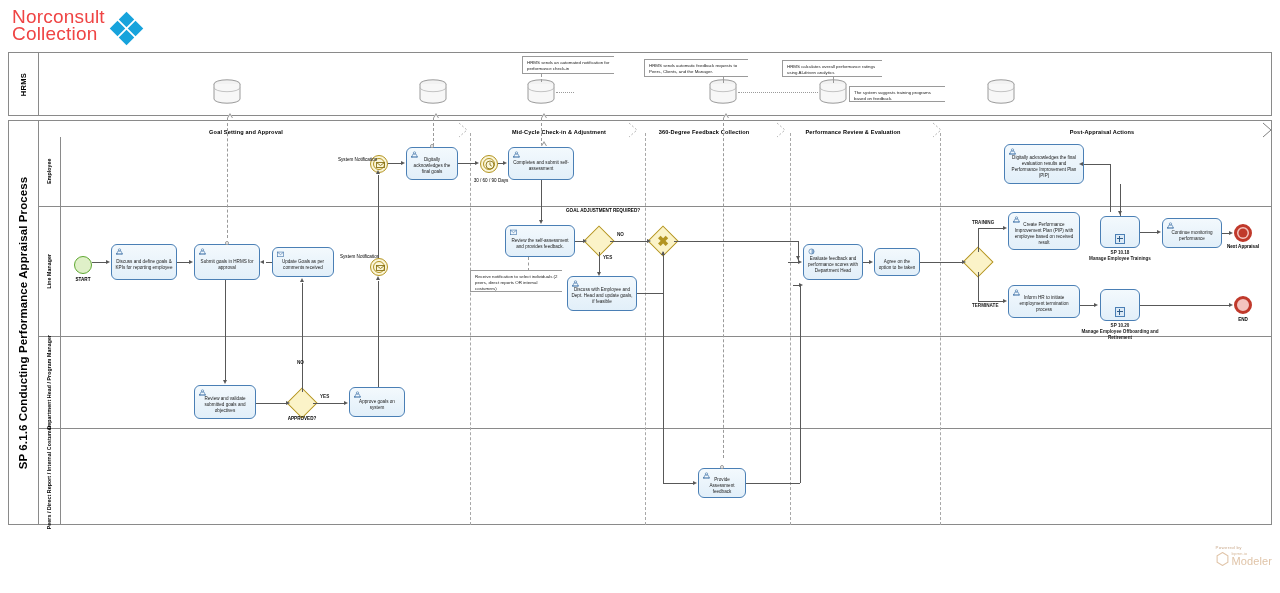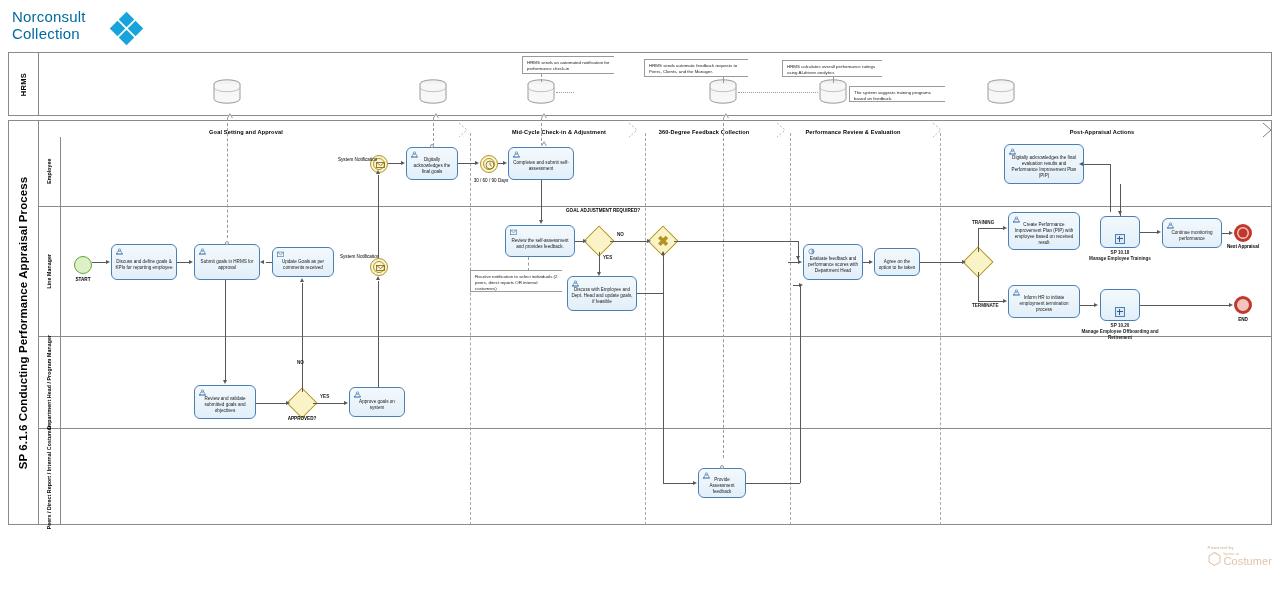--- a/index.html
+++ b/index.html
@@ -2,21 +2,21 @@
 <html><head>
 <meta charset="utf-8">
 <title>BPMN Process Diagram</title>
 <style>
   html,body{margin:0;padding:0;background:#ffffff;}
   body{width:1280px;height:593px;font-family:"Liberation Sans",sans-serif;color:#000;overflow:hidden;position:relative;}
   #root{position:relative;width:1280px;height:593px;}
 
   
   .logo{position:absolute;left:12px;top:8px;}
-  .logo-text{font-size:15px;line-height:17px;color:#0369a1;letter-spacing:.2px;font-family:"Liberation Sans",sans-serif;}
+  .logo-text{font-size:19px;line-height:17px;color:#ef4444;letter-spacing:.2px;font-family:"Liberation Sans",sans-serif;}
   .logo-text .l2{display:block;}
   .logo-mark{position:absolute;left:100px;top:6px;width:30px;height:28px;}
   .dia{position:absolute;width:11px;height:11px;background:#17a3dc;transform:rotate(45deg);}
 
   
   .pool{position:absolute;border:1px solid #8a8a8a;background:#fff;box-sizing:border-box;}
   .pool-hdr{position:absolute;left:0;top:0;width:30px;height:100%;border-right:1px solid #8a8a8a;box-sizing:border-box;
             display:flex;align-items:center;justify-content:center;}
   .pool-hdr span{transform:rotate(-90deg);white-space:nowrap;font-size:7.5px;font-weight:bold;letter-spacing:.3px;}
   .pool-title-big span{font-size:11.5px;font-weight:bold;letter-spacing:.1px;}
@@ -635,18 +635,18 @@
   <div class="arw arw-r" style="left:798px;top:259.5px;"></div>
 
   <div class="wm">
     <div class="wm-top">Powered by</div>
     <div class="wm-row">
       <svg class="wm-hex" viewBox="0 0 24 26">
           <path d="M12 1 L22 7 V19 L12 25 L2 19 V7 Z" fill="none" stroke="#e0c4a8" stroke-width="2"></path>
         </svg>
       <div>
         <div class="wm-sm">bpmn.io</div>
-        <div class="wm-big">Costumer</div>
+        <div class="wm-big">Modeler</div>
       </div>
     </div>
   </div>
 
 </div>
 
 </body></html>

